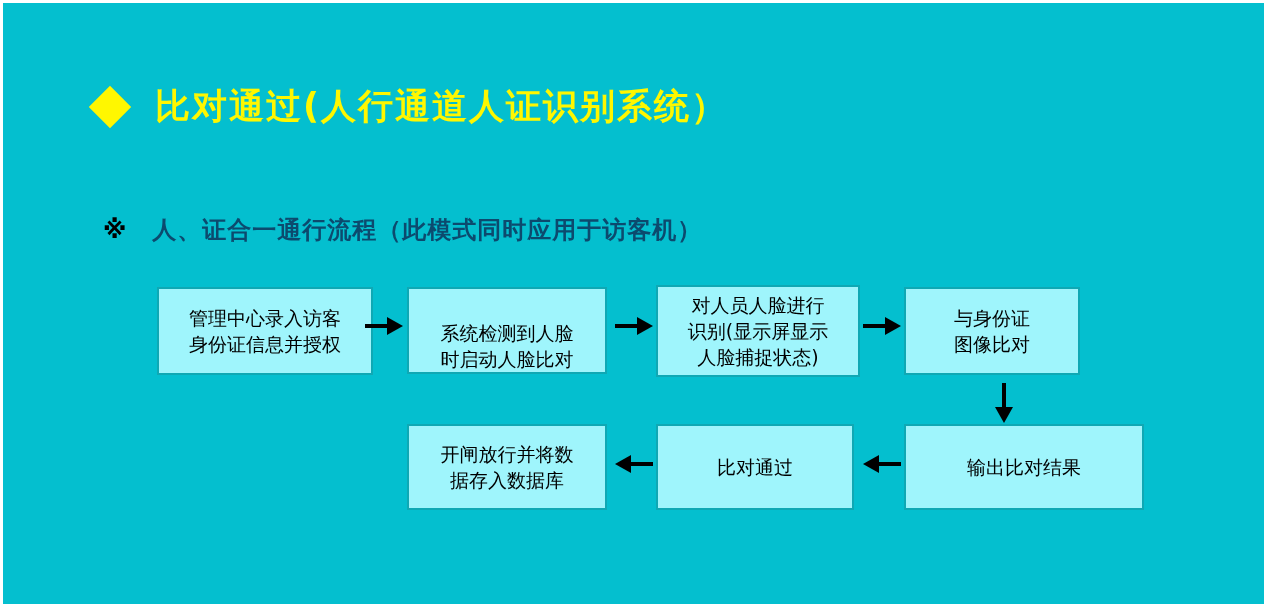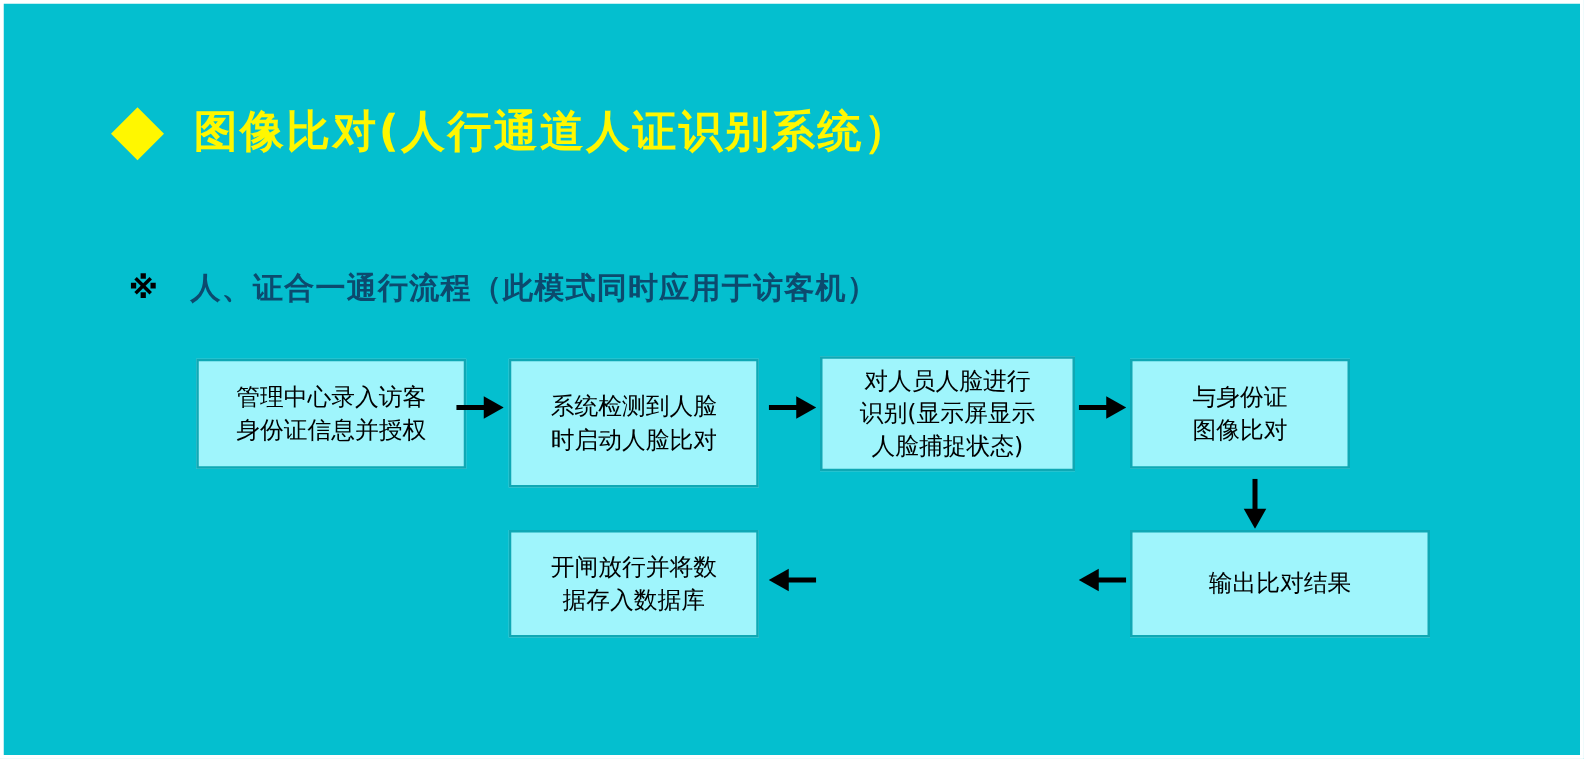--- a/index.html
+++ b/index.html
@@ -89,21 +89,21 @@
   .flow-box .box-label {
     font-size: 19px;
     color: #000000;
     line-height: 1.38;
     white-space: pre-line;
     padding: 0 6px;
   }
 
   
   #box-1 { left: 154px; top: 284px; width: 216px; height: 88px; }
-  #box-2 { left: 404px; top: 284px; width: 200px; height: 103px; }
+  #box-2 { left: 404px; top: 284px; width: 200px; height: 87px; align-items: flex-end; }
   #box-3 { left: 653px; top: 282px; width: 204px; height: 92px; }
   #box-4 { left: 901px; top: 284px; width: 176px; height: 88px; }
   
   #box-5 { left: 404px; top: 421px; width: 200px; height: 86px; }
   #box-6 { left: 653px; top: 421px; width: 198px; height: 86px; }
   #box-7 { left: 901px; top: 421px; width: 240px; height: 86px; }
 
   
   .arrow {
     position: absolute;
@@ -118,21 +118,21 @@
   #arrow-5 { left: 860px; top: 448px; }
   #arrow-6 { left: 612px; top: 448px; }
 </style>
 </head>
 <body>
 
 <div id="slide">
 
   <div id="title-row">
     <span class="diamond-bullet"></span>
-    <span id="title-text">图像比对(人行通道人证识别系统）</span>
+    <span id="title-text">比对通过(人行通道人证识别系统）</span>
   </div>
 
   <div id="subtitle-row">
     <span id="subtitle-mark">※</span>
     <span id="subtitle-text">人、证合一通行流程（此模式同时应用于访客机）</span>
   </div>
 
   <div class="flow-box" id="box-1">
     <span class="box-label">管理中心录入访客
 身份证信息并授权</span>
@@ -152,20 +152,23 @@
   <div class="flow-box" id="box-4">
     <span class="box-label">与身份证
 图像比对</span>
   </div>
 
   <div class="flow-box" id="box-5">
     <span class="box-label">开闸放行并将数
 据存入数据库</span>
   </div>
 
+  <div class="flow-box" id="box-6">
+    <span class="box-label">比对通过</span>
+  </div>
 
   <div class="flow-box" id="box-7">
     <span class="box-label">输出比对结果</span>
   </div>
 
   <span class="arrow" id="arrow-1">
     <svg width="38" height="26" viewBox="0 0 38 26">
       <rect x="0" y="11" width="25" height="4" fill="#000000"></rect>
       <polygon points="22,4 38,13 22,22" fill="#000000"></polygon>
     </svg>

